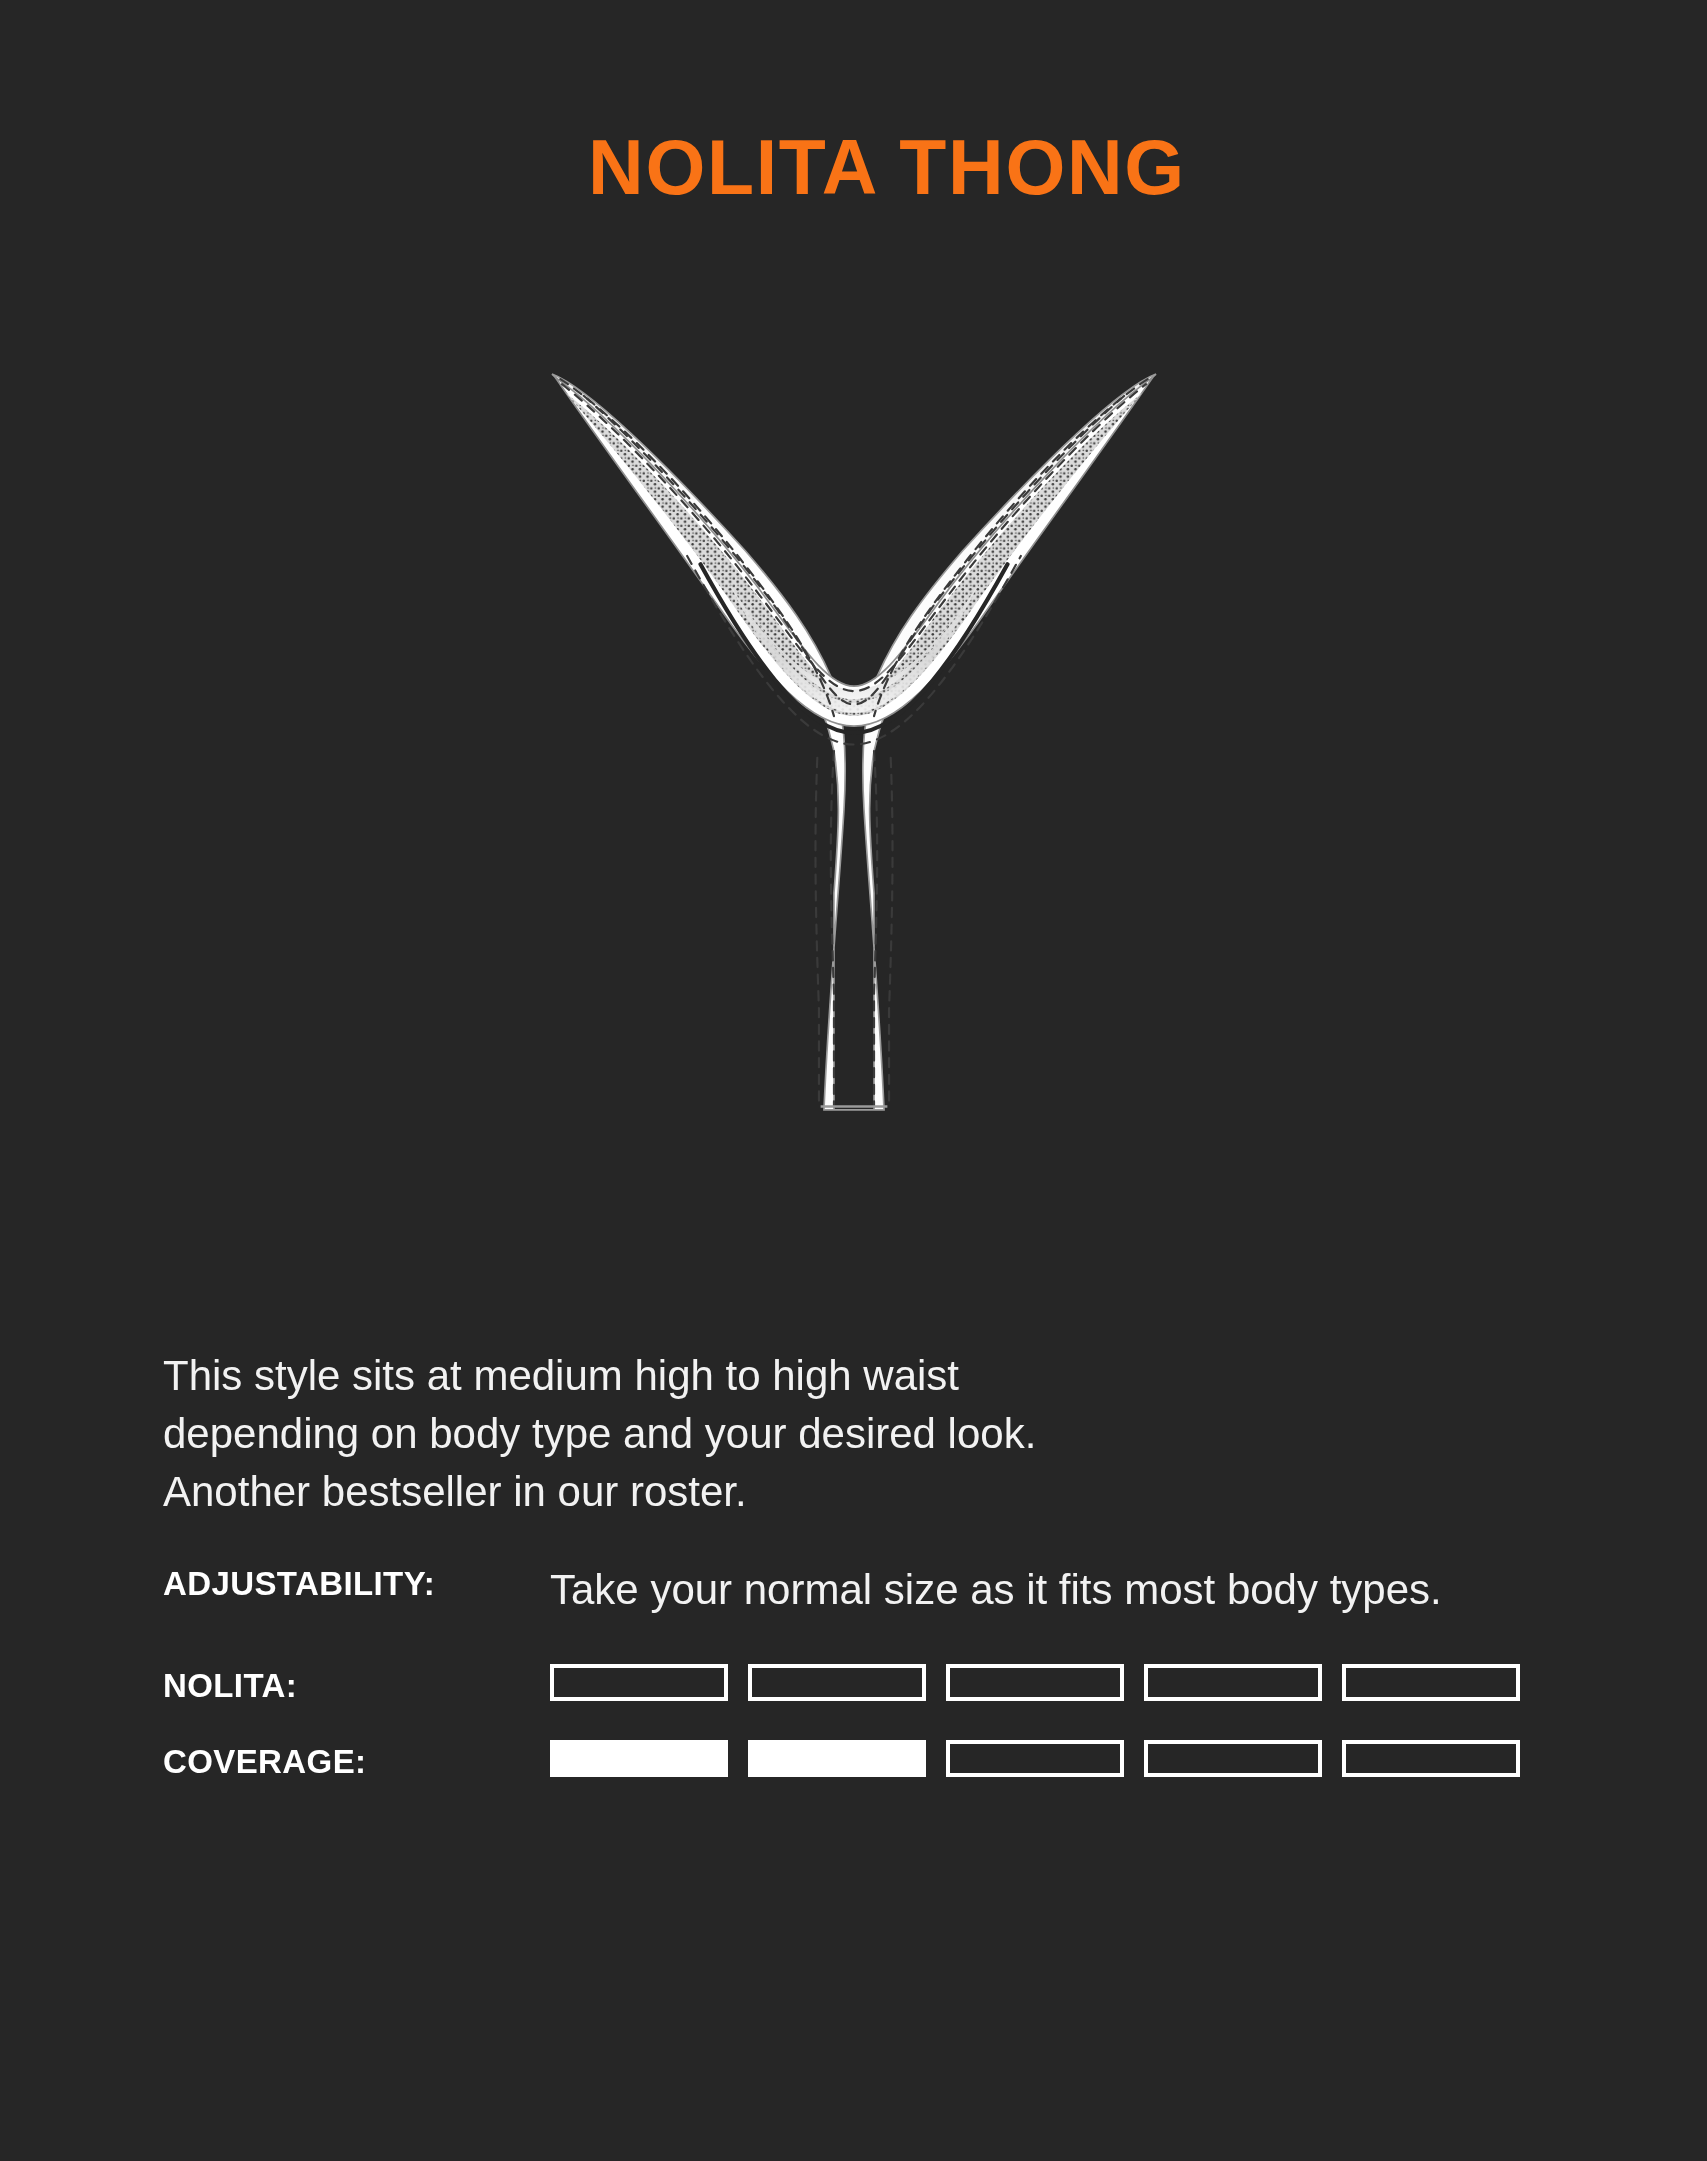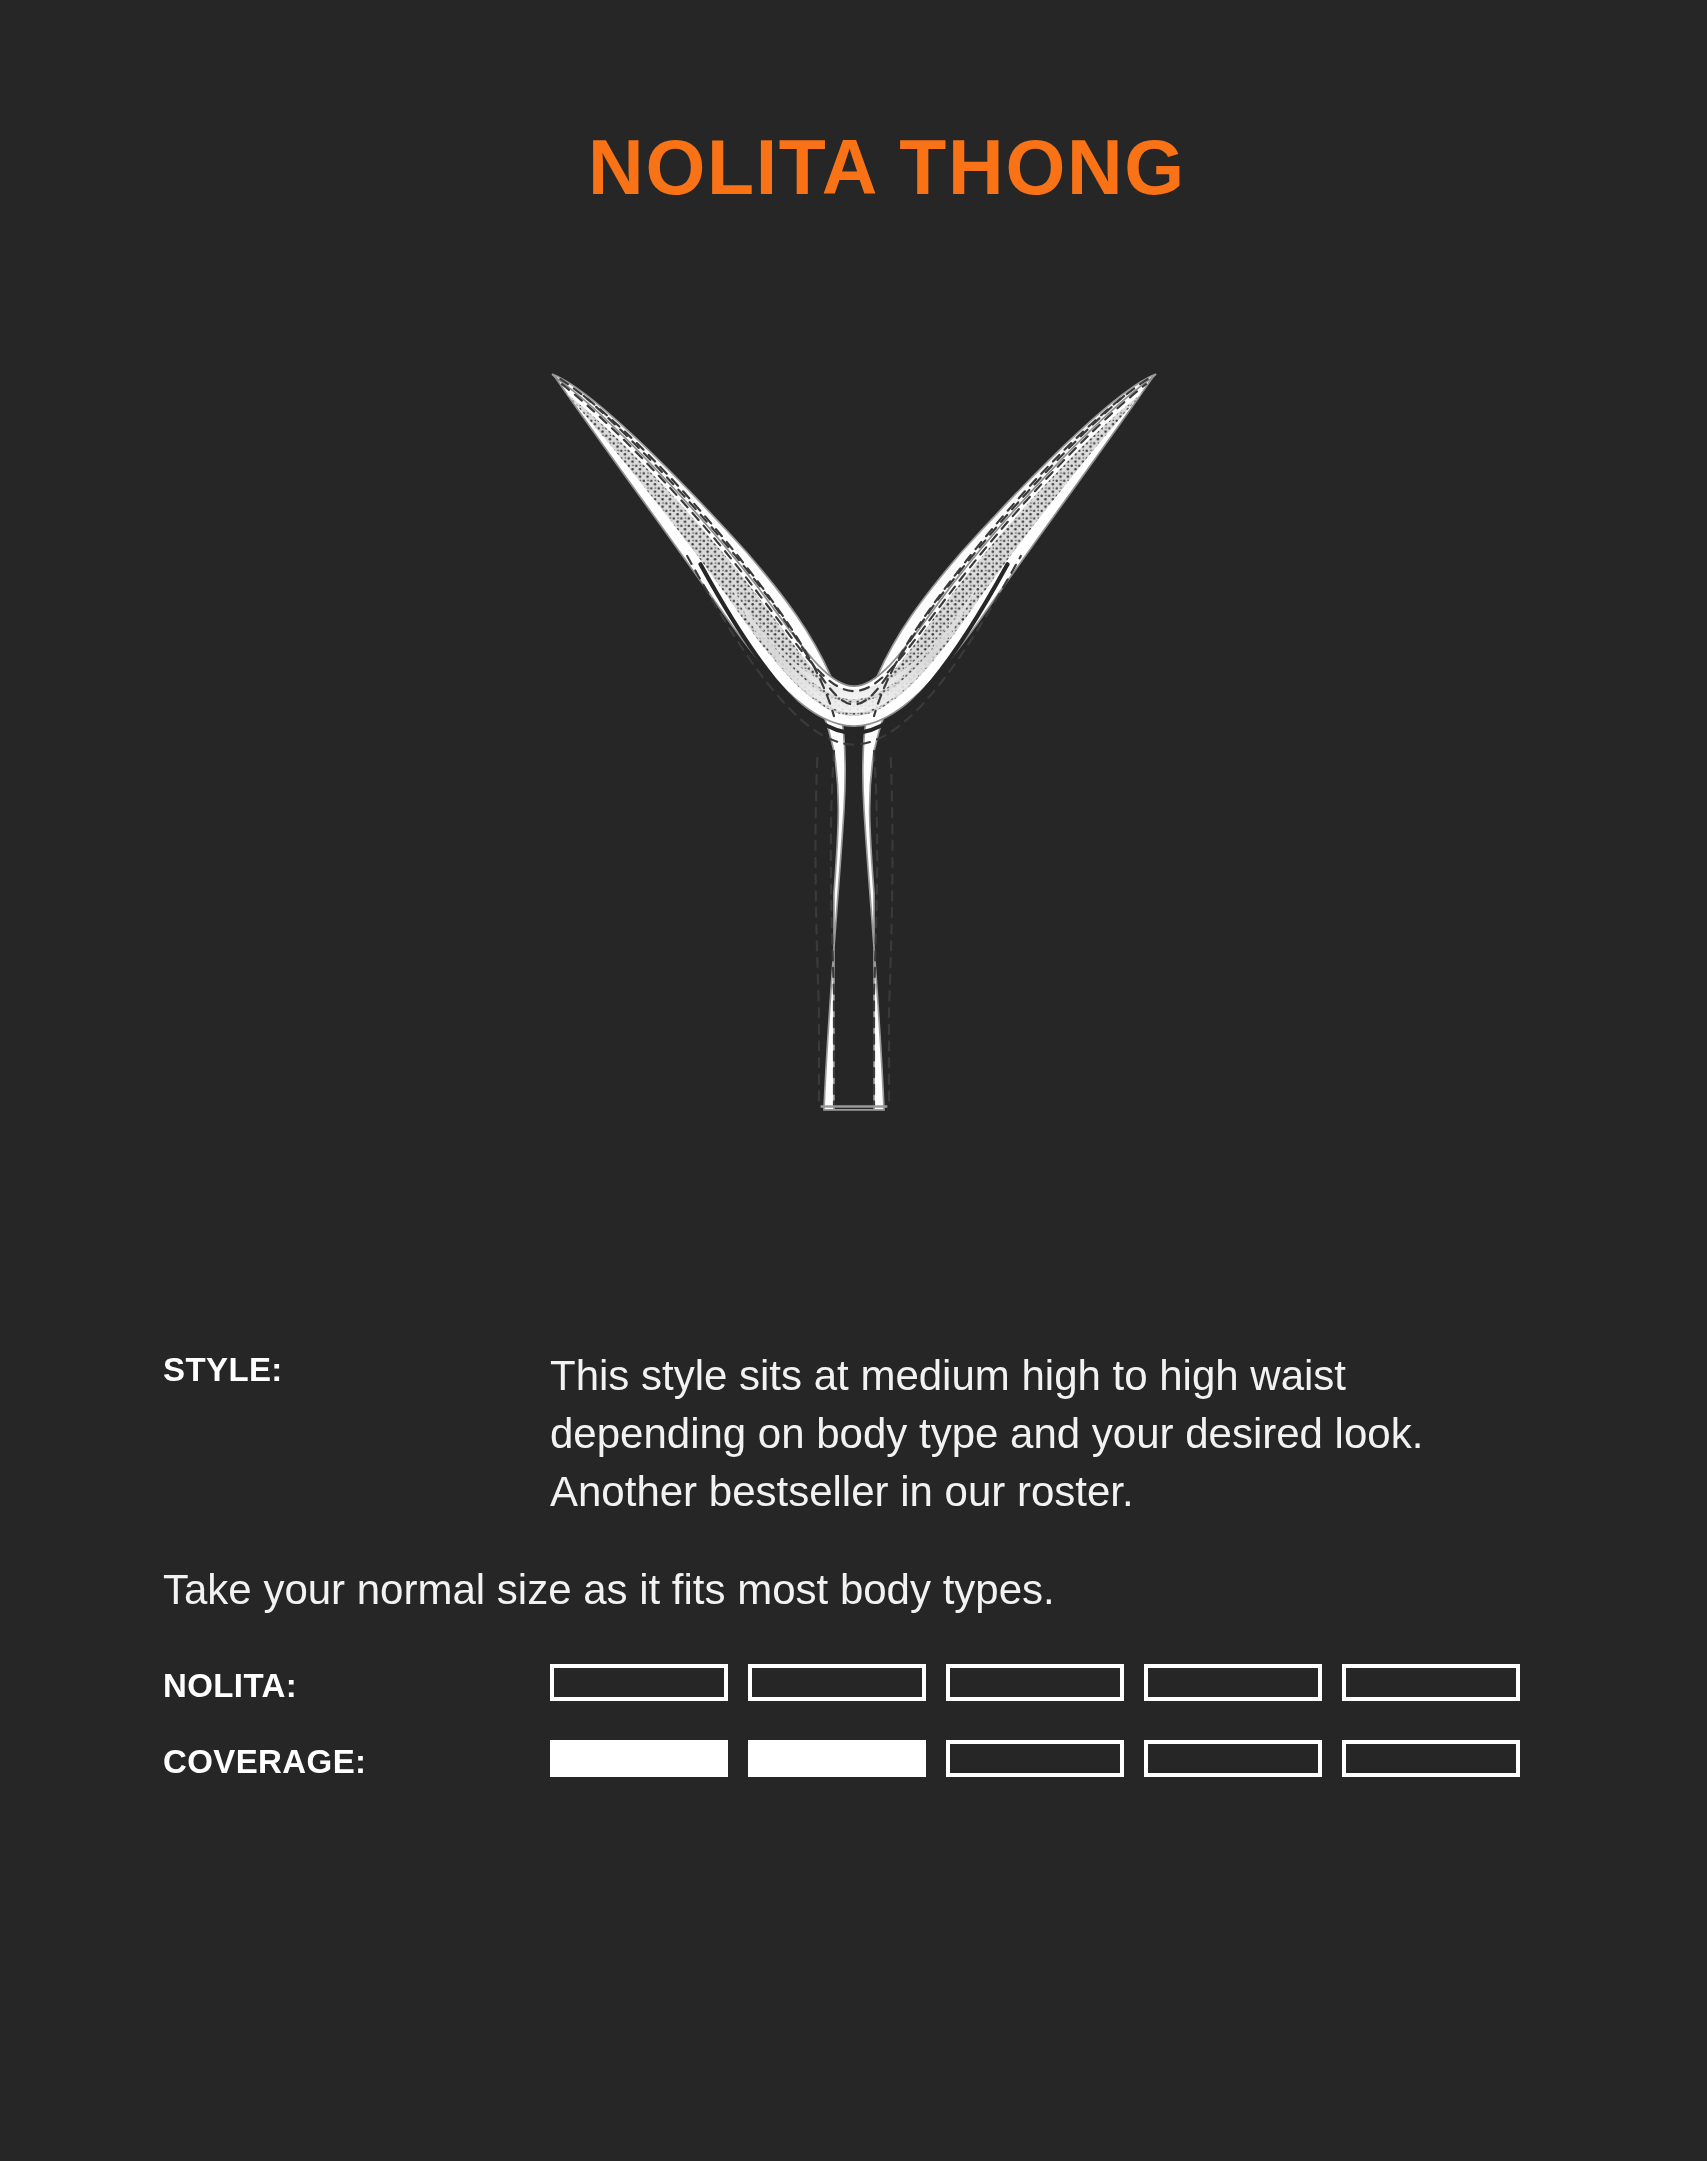--- a/index.html
+++ b/index.html
@@ -200,25 +200,25 @@
         <path d="M732 24 C 676 60, 592 144, 516 240 C 456 316, 420 372, 404 428"></path>
       </g>
 
       <path d="M340 896 L 420 896" stroke="#9a9a9a" stroke-width="3" fill="none"></path>
     </svg>
   </div>
 
   <div class="specs">
 
     <div class="spec-row">
-      <div class="spec-label">STYLE:</div>
       <div class="spec-value">This style sits at medium high to high waist depending on body type and your desired look. Another bestseller in our roster.</div>
     </div>
 
     <div class="spec-row">
+      <div class="spec-label">ADJUSTABILITY:</div>
       <div class="spec-value">Take your normal size as it fits most body types.</div>
     </div>
 
     <div class="spec-row meter-row tight">
       <div class="spec-label">NOLITA:</div>
       <div class="meter">
         <div class="meter-seg"></div>
         <div class="meter-seg"></div>
         <div class="meter-seg"></div>
         <div class="meter-seg"></div>

